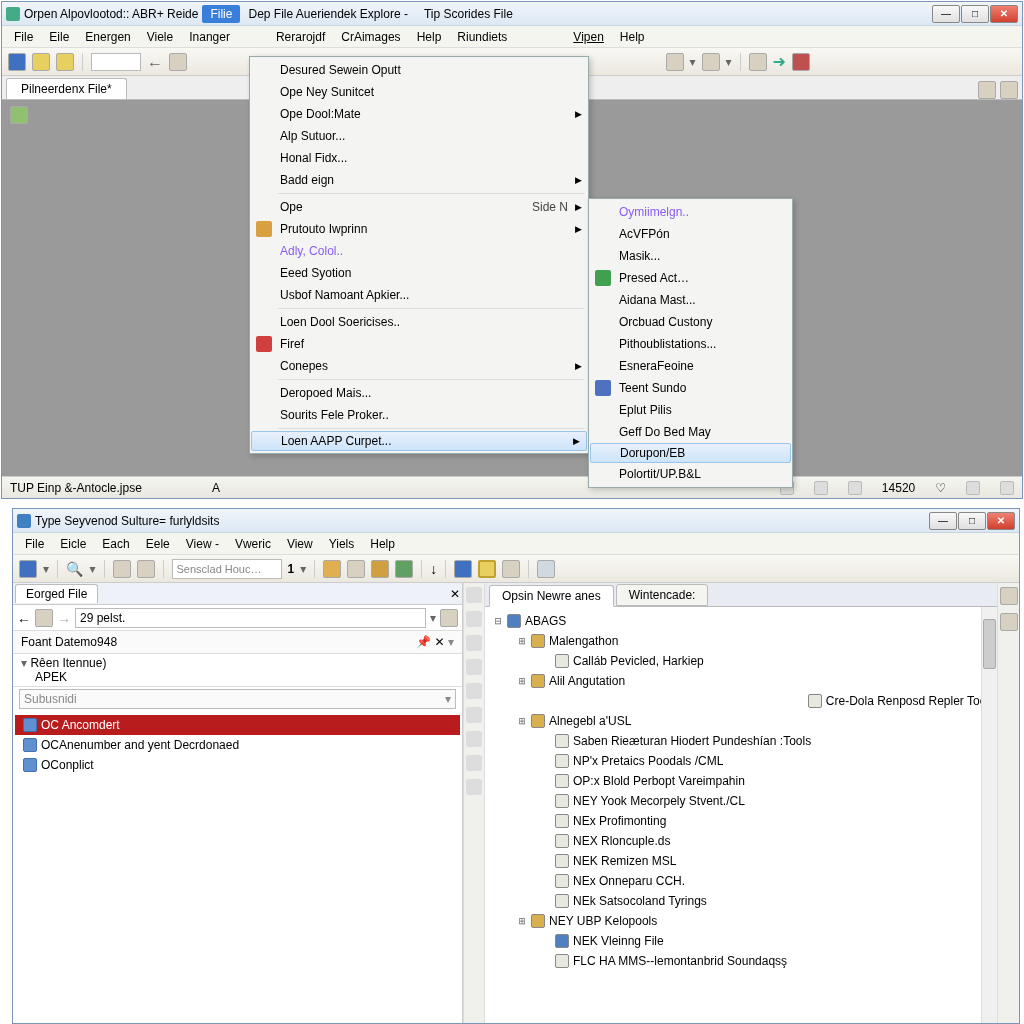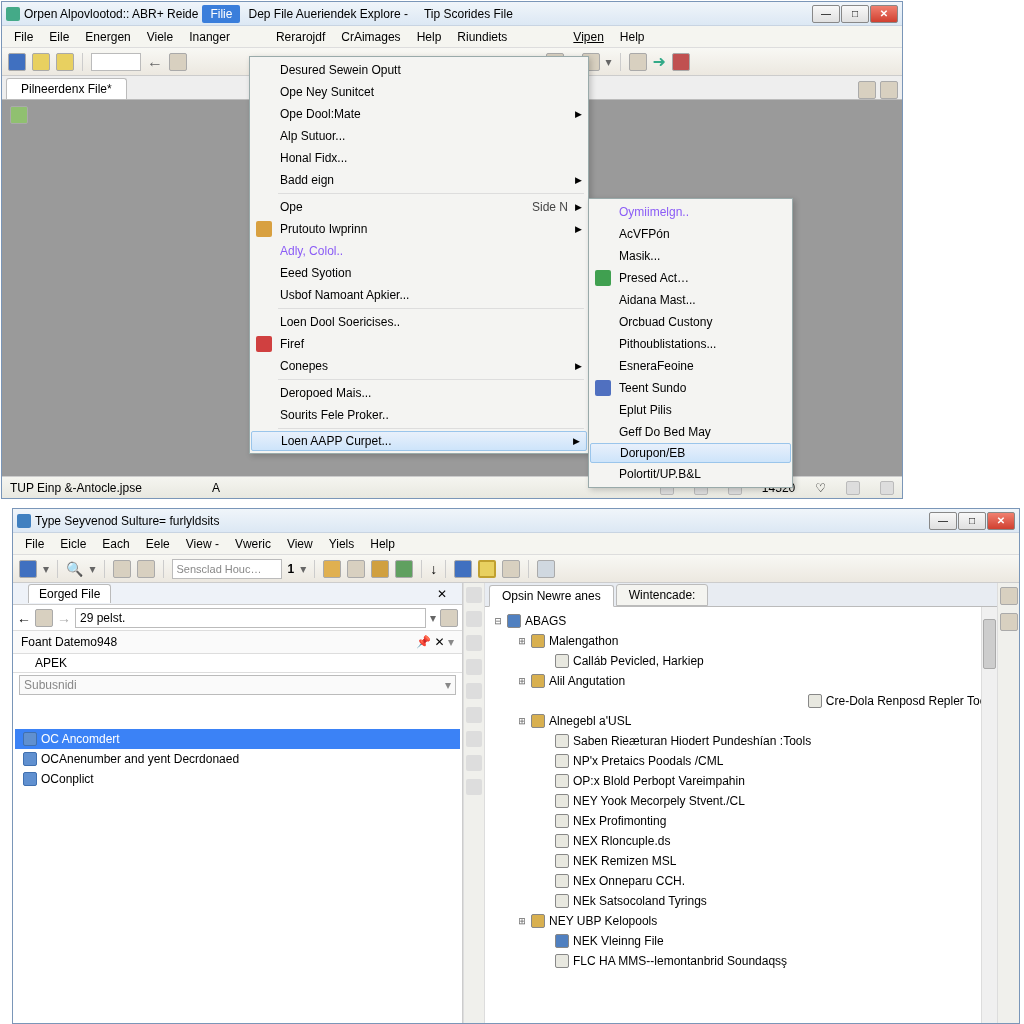--- a/index.html
+++ b/index.html
@@ -21,32 +21,32 @@
 .dropdown .item.hover { background:linear-gradient(#e8f0fb,#cde4fa); border:1px solid #9ac5eb; border-radius:2px; margin:0 1px; padding:0 19px 0 29px; height:20px; }
 .dropdown .sep { height:1px; background:#ddd; margin:2px 4px 2px 28px; }
 .dropdown .item .arrow { position:absolute; right:6px; font-size:9px; }
 .dropdown .item .ico { position:absolute; left:6px; width:16px; height:16px; border-radius:2px; }
 .dropdown .item .shortcut { margin-left:auto; padding-left:30px; color:#444; }
 .dropdown .item.dim { color:#8b5cf6; }
 .tab-strip { height:24px; background:#eee; display:flex; align-items:flex-end; padding:0 4px; border-bottom:1px solid #bbb; }
 .tab { padding:3px 14px; background:#fff; border:1px solid #bbb; border-bottom:none; border-radius:3px 3px 0 0; margin-right:2px; }
 .canvas { background:#9a9a9a; flex:1; position:relative; }
 .statusbar { height:22px; background:linear-gradient(#f5f5f0,#e8e8e0); border-top:1px solid #ccc; display:flex; align-items:center; padding:0 8px; justify-content:space-between; font-size:11px; }
-.w1 { left:1px; top:1px; width:902px; height:498px; display:flex; flex-direction:column; }
+.w1 { left:1px; top:1px; width:1022px; height:498px; display:flex; flex-direction:column; }
 .w2 { left:12px; top:508px; width:1008px; height:516px; display:flex; flex-direction:column; }
 .w2-body { display:flex; flex:1; overflow:hidden; }
 .left-panel { width:450px; border-right:1px solid #ccc; display:flex; flex-direction:column; }
-.panel-header { height:22px; background:#eef2f8; border-bottom:1px solid #ccc; display:flex; align-items:center; padding:0 15px;text-align:center; }
+.panel-header { height:22px; background:#eef2f8; border-bottom:1px solid #ccc; display:flex; align-items:center; padding:0 2px;text-align:center; }
 .panel-header .close-x { margin-left:auto; }
 .addr-row { height:26px; display:flex; align-items:center; padding:0 4px; gap:4px; border-bottom:1px solid #ddd; }
 .addr-box { flex:1; height:20px; border:1px solid #bbb; padding:0 4px; display:flex; align-items:center; background:#fff; }
 .sub-header { padding:4px 8px; border-bottom:1px solid #ddd; background:#fafafa; display:flex; align-items:center; justify-content:space-between; }
 .tree { padding:4px 2px; overflow:auto; flex:1; }
 .tree-item { height:20px; display:flex; align-items:center; padding-left:8px; gap:4px; }
-.tree-item.sel { background:#3b82f6; color:#fff;margin-top:28px; }
+.tree-item.sel { background:#b91c1c; color:#fff; }
 .tree-ico { width:14px; height:14px; background:#e0c060; border-radius:2px; border:1px solid #b09030; }
 .tree-ico.blue { background:#6090d0; border-color:#4070b0; }
 .right-panel { flex:1; display:flex; flex-direction:column; }
 .rp-tabs { height:24px; background:#e8ecf2; display:flex; align-items:flex-end; padding:0 4px; border-bottom:1px solid #bbb; }
 .rp-tab { padding:3px 12px; border:1px solid #bbb; background:#f4f4f0; margin-right:2px; border-radius:3px 3px 0 0; }
 .rp-tab.active { background:#fff; border-bottom:1px solid #fff; margin-bottom:-1px; }
 .rp-tree { flex:1; overflow:auto; padding:4px 2px; position:relative; }
 .rp-row { height:20px; display:flex; align-items:center; gap:4px; }
 .exp { width:10px; text-align:center; color:#666; font-size:9px; }
 .rp-ico { width:14px; height:14px; border:1px solid #888; border-radius:2px; }
@@ -316,20 +316,21 @@
         <span style="color:#aaa;font-size:14px">→</span>
         <span class="addr-box">29 pelst.</span>
         <span style="color:#666">▾</span>
         <span class="tb-icon"></span>
       </div>
       <div class="sub-header">
         <span>Foant Datemo948</span>
         <span><span>📌</span> <span>✕</span> <span style="color:#888">▾</span></span>
       </div>
       <div style="padding:2px 8px;border-bottom:1px solid #ddd">
+        <div><span style="color:#666">▾</span> <span>Rêen Itennue)</span></div>
         <div style="padding-left:14px"><span>APEK</span></div>
       </div>
       <div style="height:20px;border:1px solid #bbb;margin:2px 6px;display:flex;align-items:center;padding:0 4px;color:#888;background:#fafafa">
           <span>Subusnidi</span>
           <span style="margin-left:auto">▾</span>
         </div>
       <div class="tree" id="lp-tree">
           <div class="tree-item sel">
             <span class="tree-ico blue"></span>
             <span>OC Ancomdert</span>

